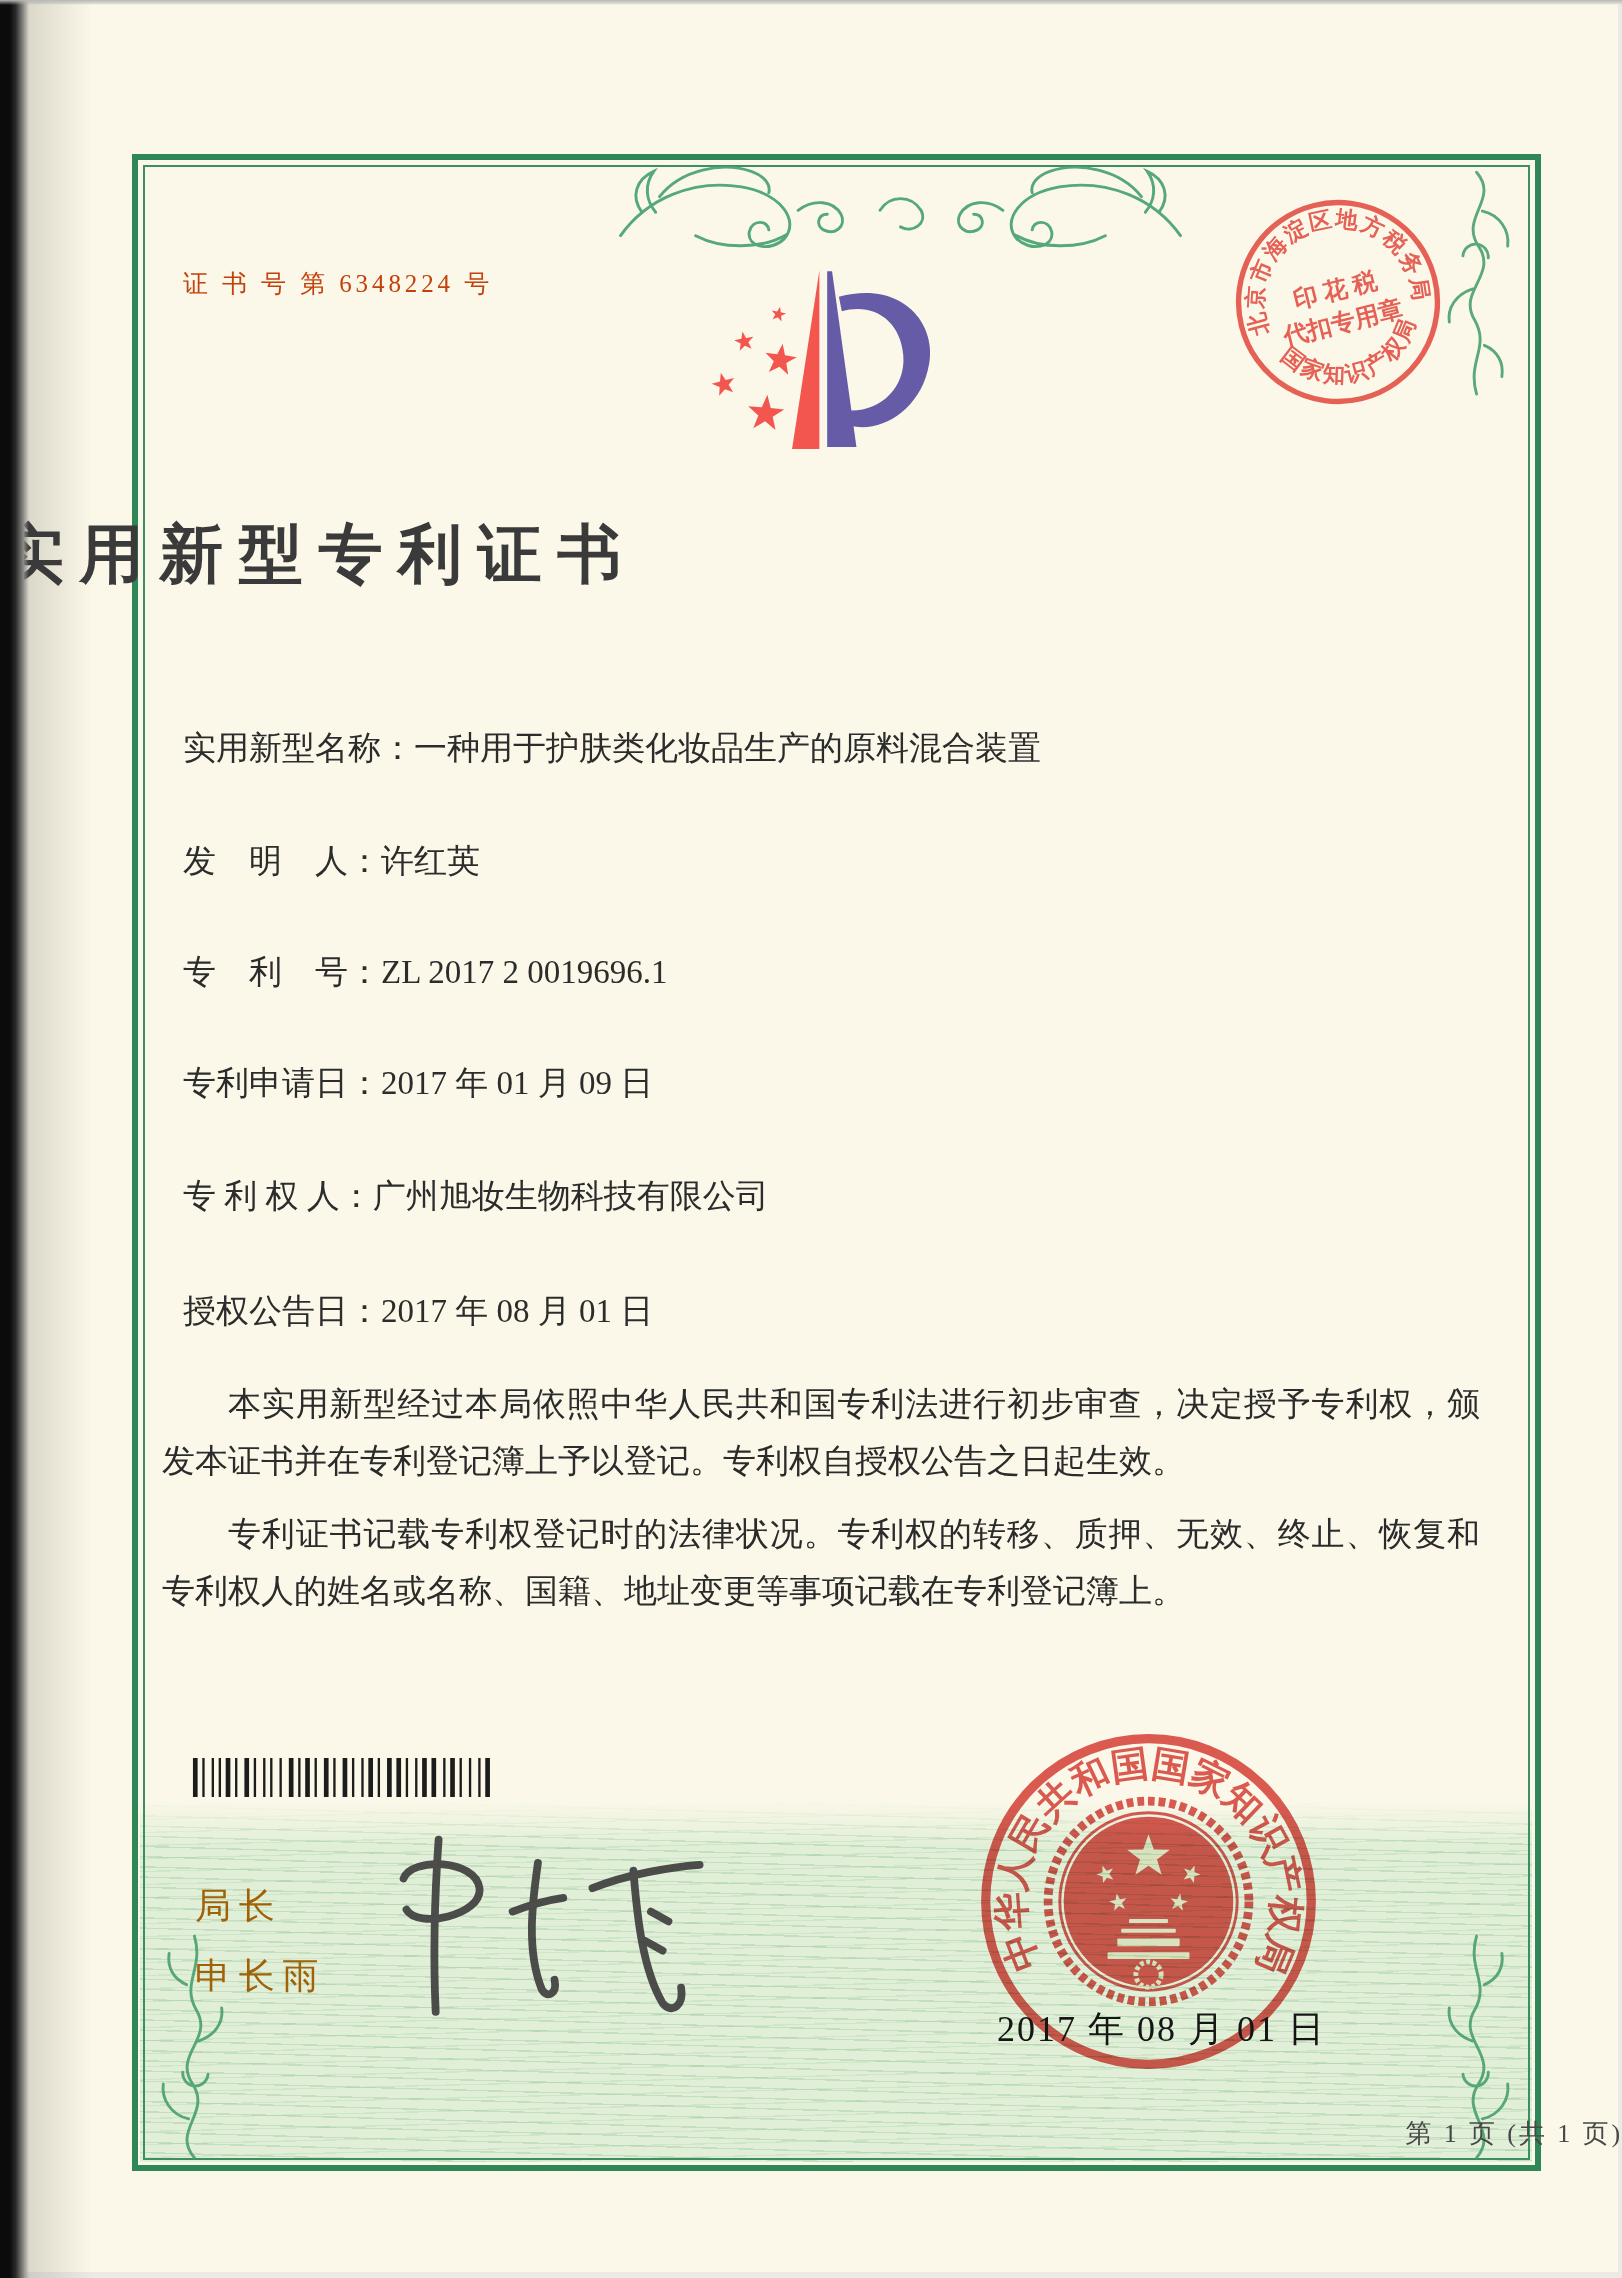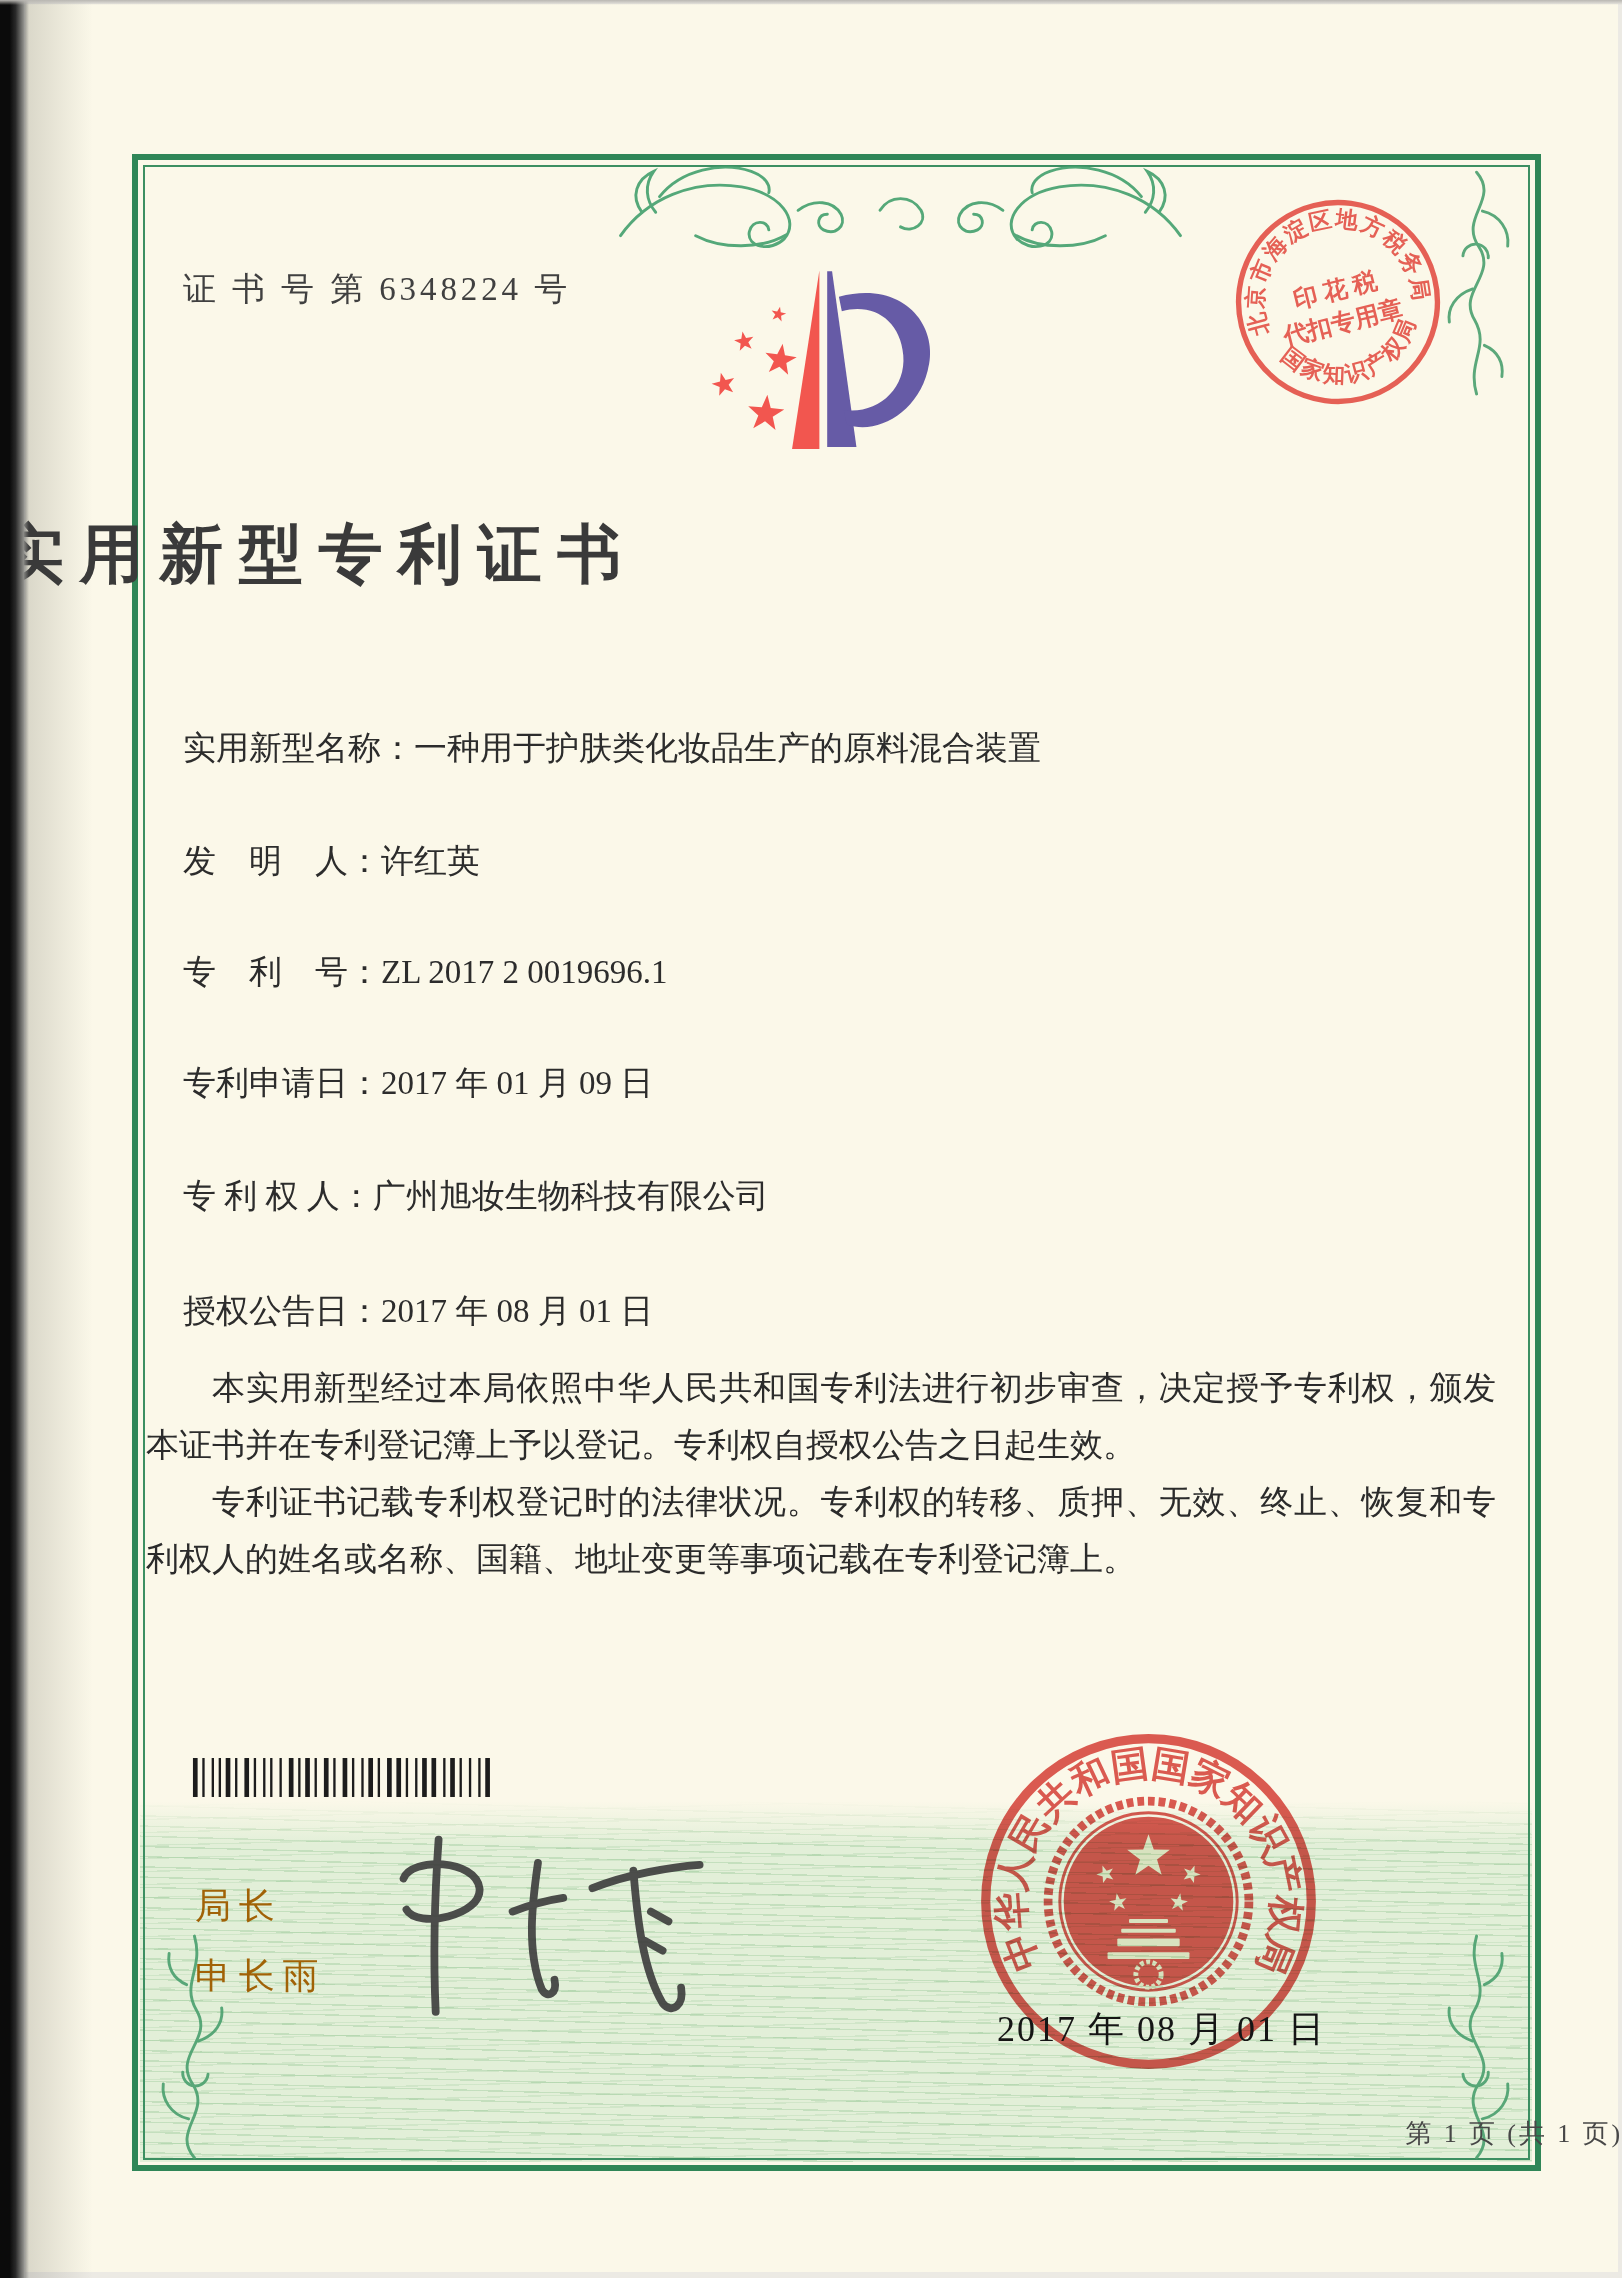--- a/index.html
+++ b/index.html
@@ -17,30 +17,30 @@
           repeating-linear-gradient( 1.6deg, rgba(255,255,255,0) 0 8.8px, rgba(126,186,128,.30) 8.8px 10.2px),
           repeating-linear-gradient(-1.4deg, rgba(255,255,255,0) 0 11.7px, rgba(126,186,128,.18) 11.7px 13px),
           #e2efd8;}
   .band:before{content:"";position:absolute;left:0;top:0;width:100%;height:44px;
         background:linear-gradient(to bottom,#fbf8e9,rgba(251,248,233,0));}
 
   .border-outer{position:absolute;left:132px;top:154px;width:1409px;height:2017px;box-sizing:border-box;
         border:6.8px solid #2f8657;z-index:2;}
   .border-inner{position:absolute;left:4.9px;top:4.9px;right:4.9px;bottom:4.9px;border:2px solid #3c8f62;}
 
-  .cert-no{position:absolute;left:183px;top:267px;font-size:33px;letter-spacing:3.9px;color:#404040;z-index:5;}
+  .cert-no{position:absolute;left:183px;top:267px;font-size:25px;letter-spacing:3.9px;color:#c2410c;z-index:5;}
   .title{position:absolute;left:0;right:0;top:511px;font-size:64px;font-weight:bold;
         letter-spacing:15.6px;color:#3a3a3a;z-index:5;}
 
   .field{position:absolute;left:183px;font-size:33px;color:#2c2c2c;z-index:5;white-space:nowrap;}
   .f0{top:726px}.f1{top:839px}.f2{top:950px}.f3{top:1061px}.f4{top:1174px}.f5{top:1289px}
 
   .body-text{position:absolute;left:146px;width:1350px;top:1360px;font-size:33px;line-height:57px;
         color:#2b2b2b;text-align:justify;z-index:5;}
-  .body-text p{margin:0;text-indent:2em;}
+  .body-text p{margin:16px;text-indent:2em;}
 
   .director{position:absolute;left:195px;font-family:"Liberation Sans",sans-serif;font-size:36px;
         letter-spacing:7.8px;color:#a16207;z-index:5;font-weight:400;}
   .d-label{top:1882px}.d-name{top:1952px}
 
   .date{position:absolute;left:997px;top:2005px;font-size:36px;letter-spacing:2px;color:#151515;z-index:6;}
   .footer{position:absolute;left:0;right:0;top:2116px;text-align:right;font-size:26px;letter-spacing:2.9px;
         color:#474747;z-index:5;}
 
   .logo{position:absolute;left:673px;top:246px;z-index:4;}

